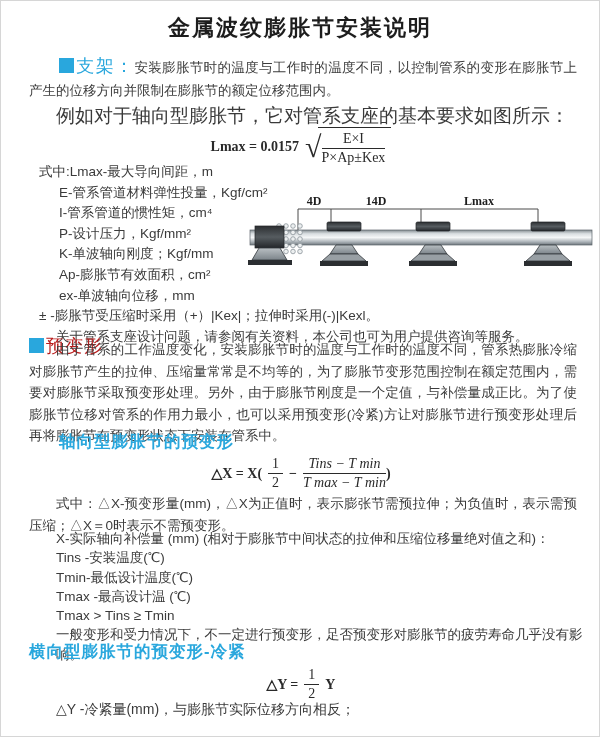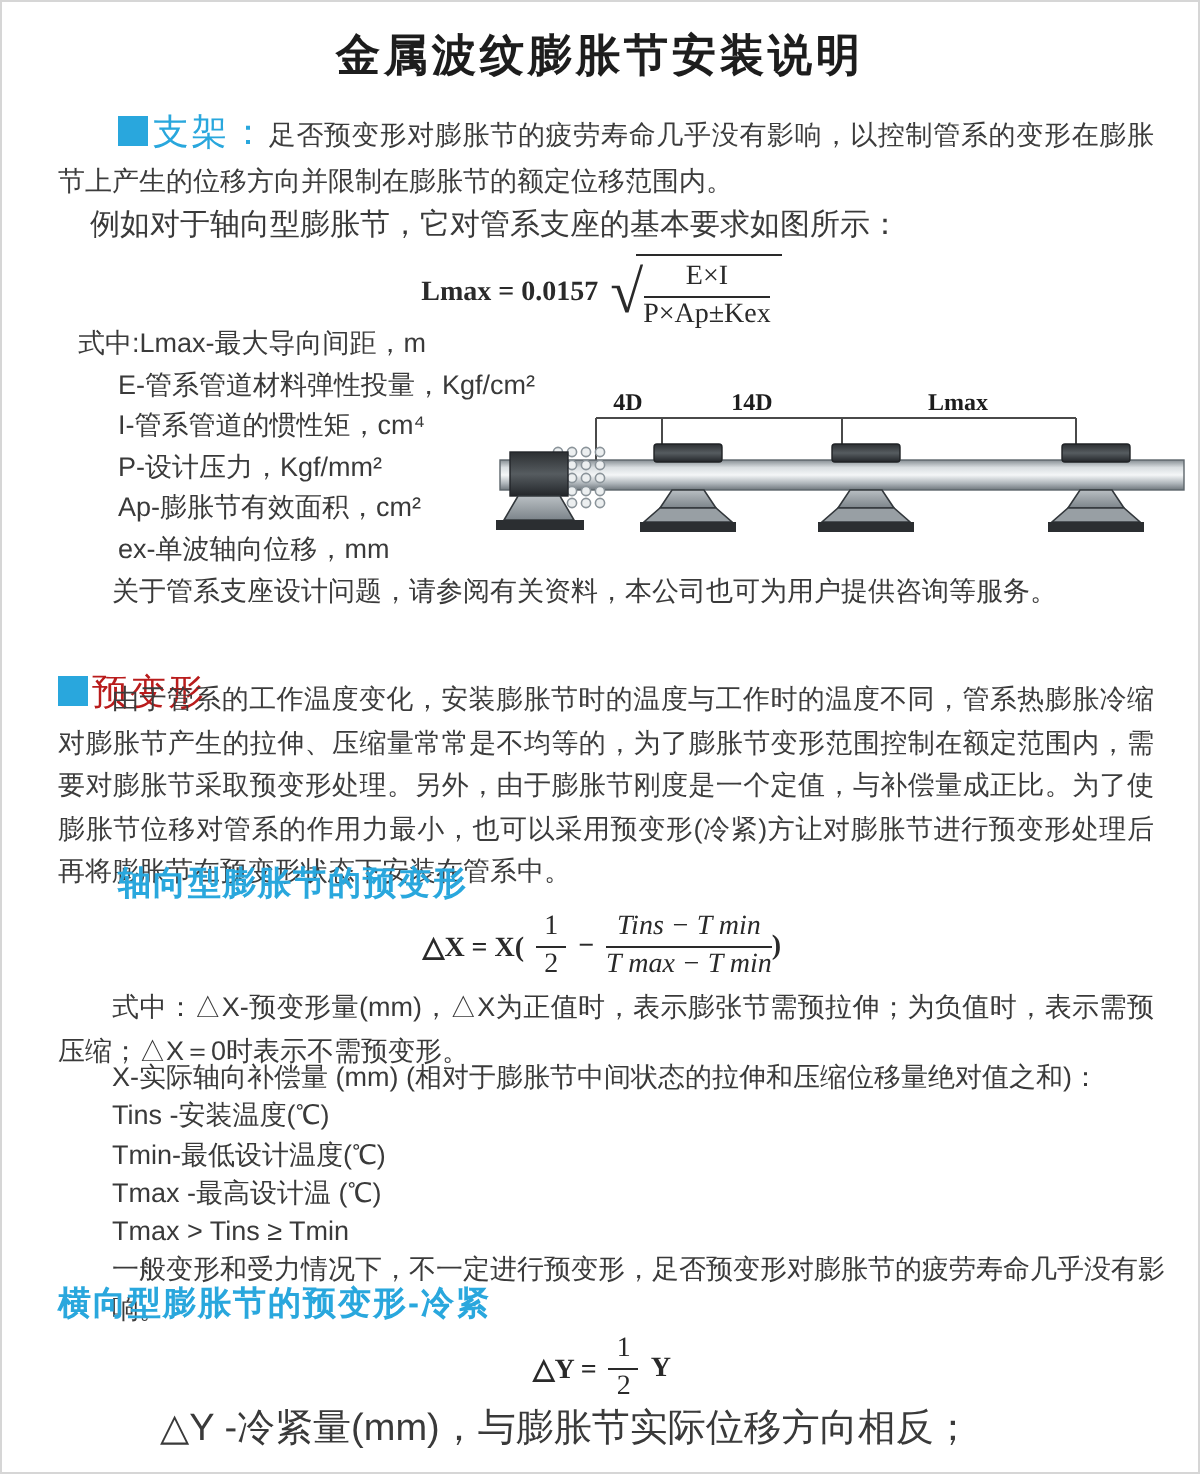--- a/index.html
+++ b/index.html
@@ -22,21 +22,21 @@
     letter-spacing:2px;
   }
   .body-text{font-size:13.5px;line-height:23px;text-align:justify;color:#3c3c3c;}
   .blue{color:#b91c1c;}
   .sq{
     display:inline-block;width:15px;height:15px;
     background:#29a7dd;vertical-align:-1px;margin-right:2px;
   }
   .h1-inline{font-size:18px;color:#29a7dd;letter-spacing:1px;}
   .sec1-para{top:54px;left:28px;width:548px;text-indent:30px;}
-  .example-line{top:102px;left:44px;font-size:15px;}
+  .example-line{top:102px;left:55px;font-size:19px;}
   .h1-block{font-size:18px;letter-spacing:1px;}
   .h2{font-size:16.5px;font-weight:bold;color:#29a7dd;letter-spacing:1px;}
 
   
   .formula{
     left:0;width:600px;
     display:flex;justify-content:center;align-items:center;
     font-family:Liberation Serif, serif;
     font-size:14px;font-weight:bold;color:#2a2a2a;
   }
@@ -51,57 +51,59 @@
   
   .defs{top:161px;left:38px;width:540px;font-size:13.5px;line-height:20.6px;}
   .defs .ind1{margin-left:20px;}
   .defs .ind2{margin-left:17px;}
 
   .para2{top:338px;left:28px;width:548px;font-size:13.5px;line-height:21.6px;text-align:justify;text-indent:2em;color:#3c3c3c;}
   .h2-axial{top:430px;left:58px;}
   .para3{top:492px;left:28px;width:548px;font-size:13.5px;line-height:21.5px;text-align:justify;text-indent:2em;}
   .axlines{top:528px;left:55px;font-size:13.5px;line-height:19.3px;}
   .h2-lateral{top:640px;left:28px;}
-  .ynote{top:700px;left:55px;font-size:19px;margin-left:24px;}
+  .ynote{top:700px;left:55px;font-size:14px;}
 
   
   .diagram{top:192px;left:245px;width:350px;height:92px;}
   .dim-label{font-family:"Liberation Serif",serif;font-weight:bold;font-size:12px;fill:#1d1d1d;}
 </style>
 </head>
 <body>
 
 <div class="page">
 
   <div class="abs title">金属波纹膨胀节安装说明</div>
 
   <div class="abs sec1-para body-text">
-    <span class="sq"></span><span class="h1-inline">支架：</span><span>足否预变形对膨胀节的疲劳寿命几乎没有影响，以控制管系的变形在膨胀节上产生的位移方向并限制在膨胀节的额定位移范围内。</span>
+    <span class="sq"></span><span class="h1-inline">支架：</span><span>安装膨胀节时的温度与工作时的温度不同，以控制管系的变形在膨胀节上产生的位移方向并限制在膨胀节的额定位移范围内。</span>
   </div>
 
   <div class="abs example-line">例如对于轴向型膨胀节，它对管系支座的基本要求如图所示：</div>
 
   <div class="abs formula" style="top:126px;">
     <span>Lmax = 0.0157</span>
     <span class="sqrt-sign">√</span>
     <span class="rooted">
       <span class="frac">
         <span class="num">E×I</span>
         <span class="den">P×Ap±Kex</span>
       </span>
     </span>
   </div>
 
   <div class="abs defs">
     <div>式中:Lmax-最大导向间距，m</div>
     <div class="ind1">E-管系管道材料弹性投量，Kgf/cm²</div>
     <div class="ind1">I-管系管道的惯性矩，cm⁴</div>
     <div class="ind1">P-设计压力，Kgf/mm²</div>
+    <div class="ind1">K-单波轴向刚度；Kgf/mm</div>
     <div class="ind1">Ap-膨胀节有效面积，cm²</div>
     <div class="ind1">ex-单波轴向位移，mm</div>
+    <div>± -膨胀节受压缩时采用（+）|Kex|；拉伸时采用(-)|Kexl。</div>
     <div class="ind2">关于管系支座设计问题，请参阅有关资料，本公司也可为用户提供咨询等服务。</div>
   </div>
 
   <div class="abs diagram">
     <svg width="350" height="92" viewBox="0 0 350 92">
       <defs>
         <linearGradient id="pipeGrad" x1="0" y1="0" x2="0" y2="1">
           <stop offset="0" stop-color="#858d92"></stop>
           <stop offset="0.25" stop-color="#d9dee1"></stop>
           <stop offset="0.5" stop-color="#f4f6f7"></stop>

